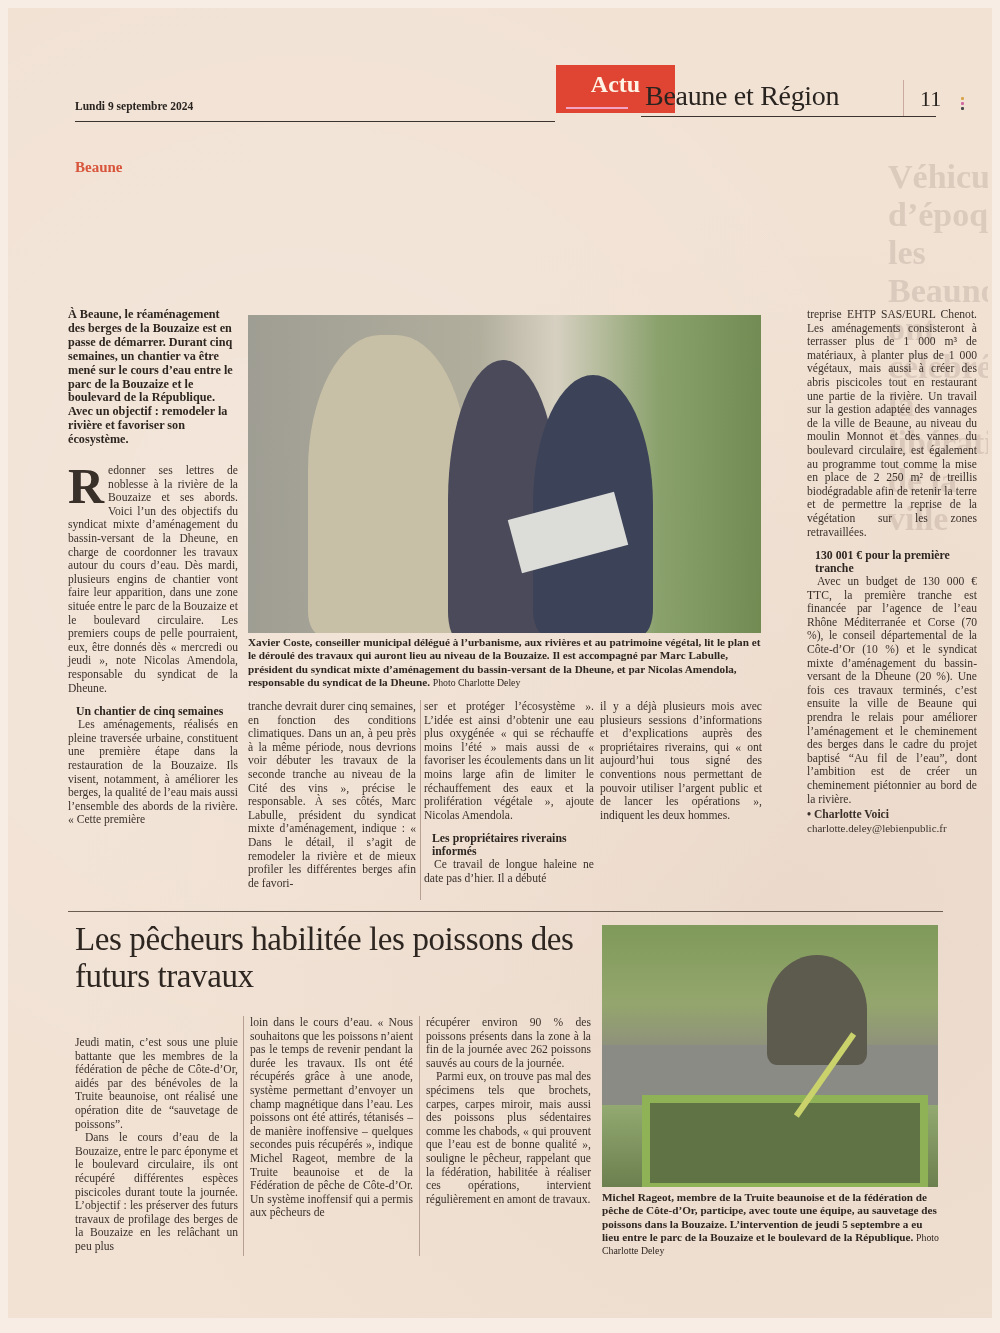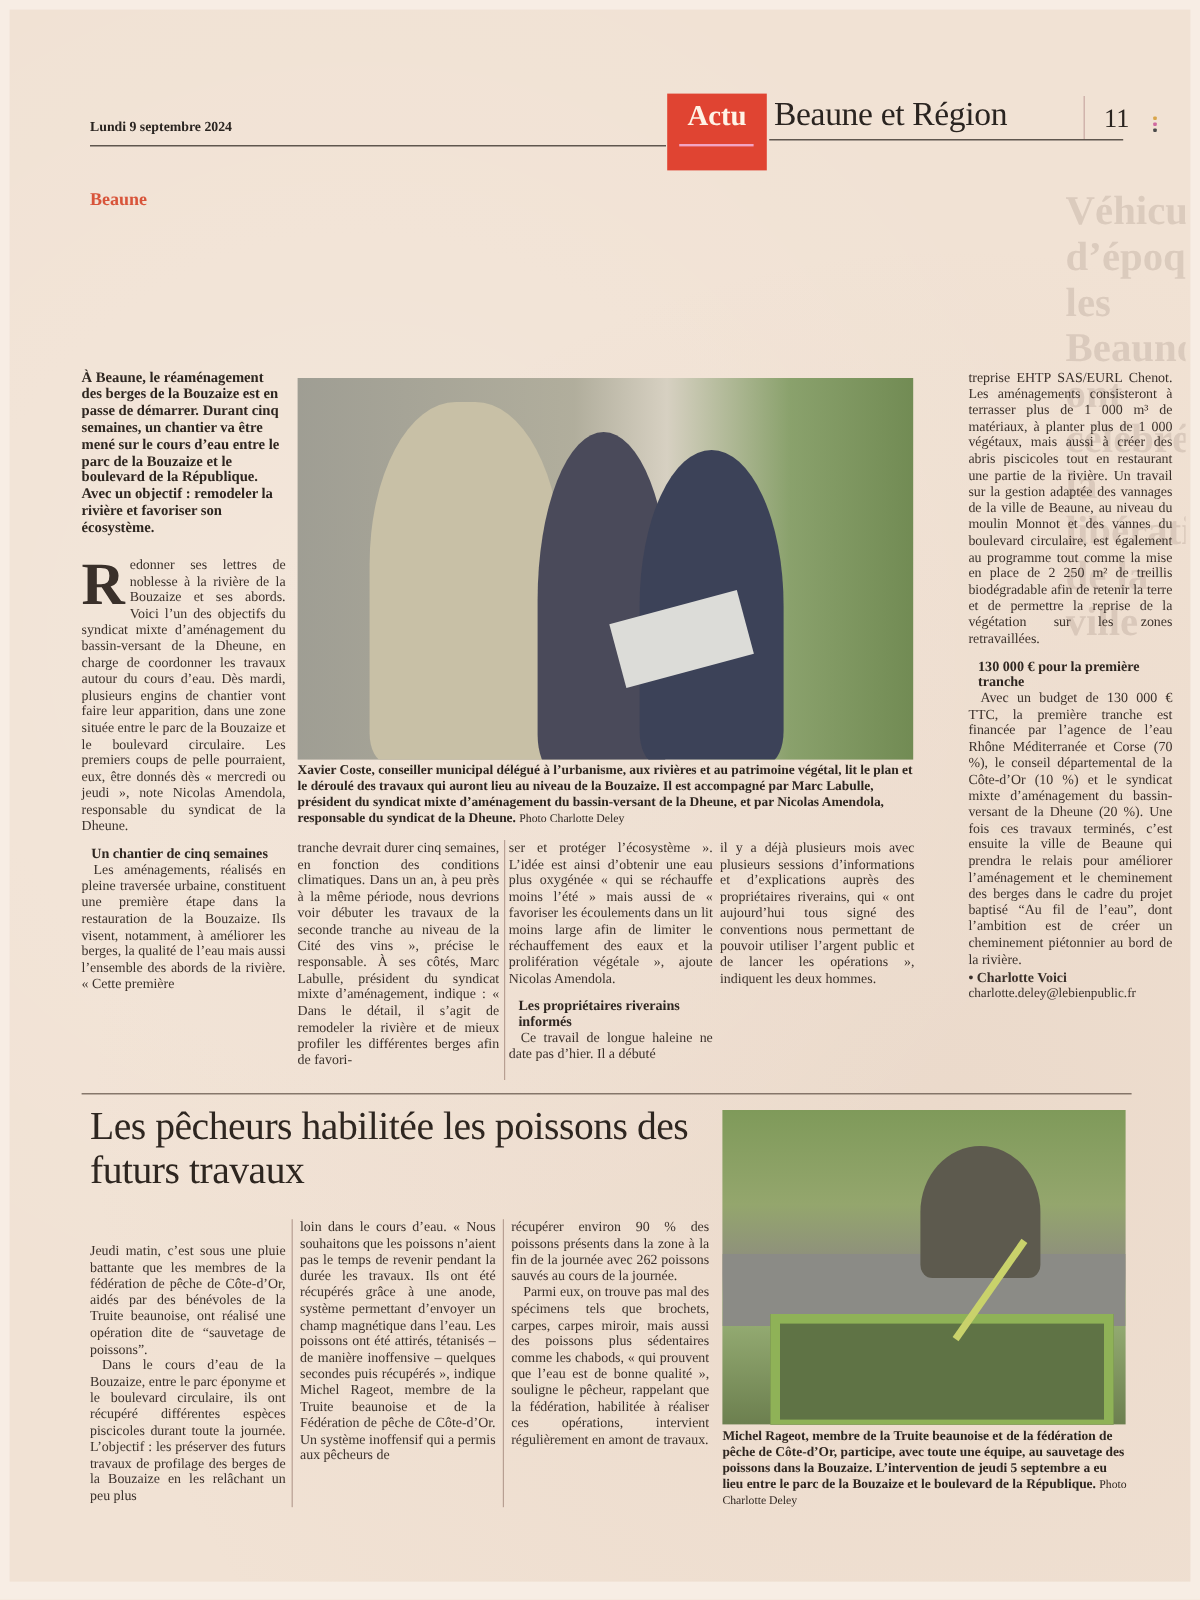--- a/index.html
+++ b/index.html
@@ -16,21 +16,21 @@
     background-image: radial-gradient(circle at 30% 40%, rgba(255,255,255,0.15), transparent 60%),
                       radial-gradient(circle at 80% 70%, rgba(200,170,150,0.15), transparent 60%);
   }
   .topbar-date {
     position: absolute; left: 67px; top: 92px;
     font-family: "Liberation Serif", serif; font-weight: bold; font-size: 11.5px; color: #2a2420; text-align: center;
   }
   .topbar-rule-left { position: absolute; left: 67px; top: 113px; width: 480px; height: 1px; background: #3b332d; }
   .topbar-rule-right { position: absolute; left: 633px; top: 108px; width: 295px; height: 1px; background: #3b332d; }
   .actu-box {
-    position: absolute; left: 548px; top: 70px; width: 83px; height: 64px; background: #e04432;
+    position: absolute; left: 548px; top: 57px; width: 83px; height: 48px; background: #e04432; padding-left: 36px;
   }
   .actu-box .label {
     position: absolute; left: 0; top: 6px; width: 100%; text-align: center;
     font-family: "Liberation Serif", serif; font-weight: bold; font-size: 24px; color: #fff3e6;
   }
   .actu-box .underline { position: absolute; left: 10px; top: 42px; width: 62px; height: 2px; background: #f3a4c4; }
   .section-name {
     position: absolute; left: 637px; top: 72px;
     font-family: "Liberation Serif", serif; font-size: 28px; color: #2a2420; letter-spacing: -0.3px;
   }
@@ -148,21 +148,21 @@
     <div class="subhead">Les propriétaires riverains informés</div>
     <div class="indent">Ce travail de longue haleine ne date pas d’hier. Il a débuté</div>
   </div>
 
   <div class="col" style="left:592px; top:692px; width:162px;">
     <div>il y a déjà plusieurs mois avec plusieurs sessions d’informations et d’explications auprès des propriétaires riverains, qui « ont aujourd’hui tous signé des conventions nous permettant de pouvoir utiliser l’argent public et de lancer les opérations », indiquent les deux hommes.</div>
   </div>
 
   <div class="col" style="left:762px; top:300px; width:170px;margin-left:37px;">
     <div>treprise EHTP SAS/EURL Chenot. Les aménagements consisteront à terrasser plus de 1 000 m³ de matériaux, à planter plus de 1 000 végétaux, mais aussi à créer des abris piscicoles tout en restaurant une partie de la rivière. Un travail sur la gestion adaptée des vannages de la ville de Beaune, au niveau du moulin Monnot et des vannes du boulevard circulaire, est également au programme tout comme la mise en place de 2 250 m² de treillis biodégradable afin de retenir la terre et de permettre la reprise de la végétation sur les zones retravaillées.</div>
-    <div class="subhead">130 000 € pour la première tranche</div>
+    <div class="subhead">130 001 € pour la première tranche</div>
     <div class="indent">Avec un budget de 130 000 € TTC, la première tranche est financée par l’agence de l’eau Rhône Méditerranée et Corse (70 %), le conseil départemental de la Côte-d’Or (10 %) et le syndicat mixte d’aménagement du bassin-versant de la Dheune (20 %). Une fois ces travaux terminés, c’est ensuite la ville de Beaune qui prendra le relais pour améliorer l’aménagement et le cheminement des berges dans le cadre du projet baptisé “Au fil de l’eau”, dont l’ambition est de créer un cheminement piétonnier au bord de la rivière.</div>
     <div class="byline">• Charlotte Voici</div>
     <div class="email">charlotte.deley@lebienpublic.fr</div>
   </div>
 
   <div class="rule" style="left:60px; top:903px; width:875px; height:1px;"></div>
 
   <div class="headline2">Les pêcheurs habilitée les poissons des futurs travaux</div>
 
   <div class="col" style="left:67px; top:1008px; width:163px;margin-top:20px;">

